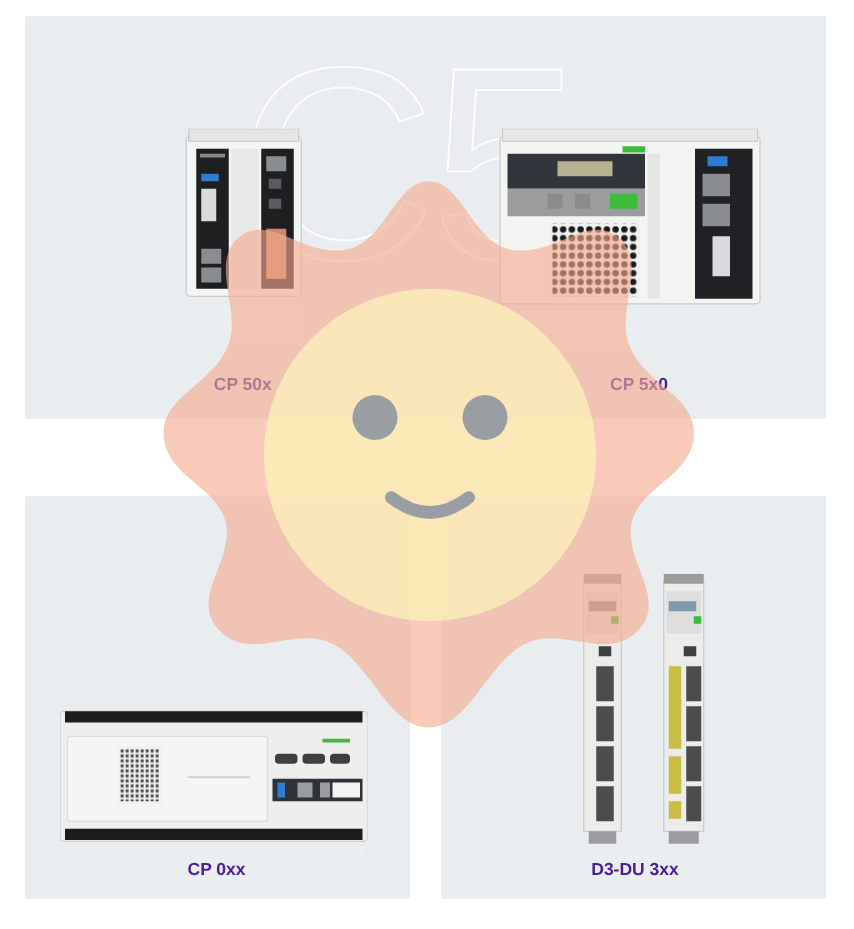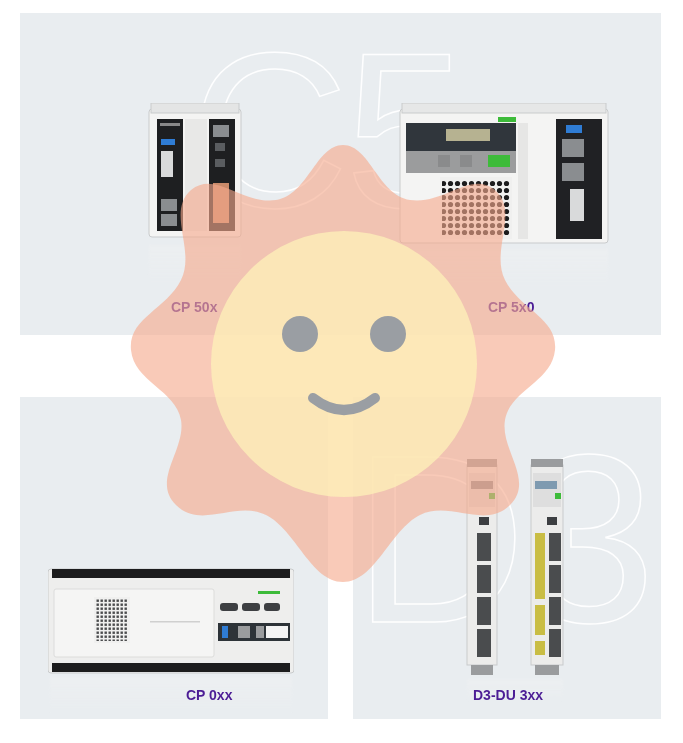--- a/index.html
+++ b/index.html
@@ -123,25 +123,24 @@
       <rect x="216" y="36" width="16" height="8" rx="3" fill="#3d3f42"></rect>
       <rect x="170" y="56" width="72" height="18" fill="#2d3338"></rect>
       <rect x="174" y="59" width="6" height="12" fill="#2f7cd4"></rect>
       <rect x="190" y="59" width="12" height="12" fill="#9a9c9e"></rect>
       <rect x="208" y="59" width="8" height="12" fill="#9a9c9e"></rect>
       <rect x="218" y="59" width="22" height="12" fill="#f4f4f4"></rect>
     </svg>
   </div>
   <div class="reflection" style="left:30px; top:280px; width:242px; height:38px; background:linear-gradient(#f3f3f3, rgba(233,237,240,0));"></div>
 
-  <div class="label" style="left:130px; top:290px;margin-left:36px;">CP 0xx</div>
+  <div class="label" style="left:130px; top:290px;">CP 0xx</div>
 </div>
 
 <div class="panel panel-br">
-  <div class="watermark wm-br">D3</div>
 
   <div class="product" style="left:112px; top:62px; width:100px; height:228px;">
     <svg width="100" height="228" viewBox="0 0 100 228">
 
       <rect x="2" y="6" width="30" height="200" fill="#ececeb" stroke="#c9cbcc"></rect>
       <rect x="2" y="0" width="30" height="8" fill="#9a9c9e"></rect>
       <rect x="4" y="14" width="26" height="34" fill="#dedede"></rect>
       <rect x="6" y="22" width="22" height="8" fill="#8a8d90"></rect>
       <rect x="24" y="34" width="6" height="6" fill="#3dbb3a"></rect>
       <rect x="14" y="58" width="10" height="8" fill="#3d3f42"></rect>

